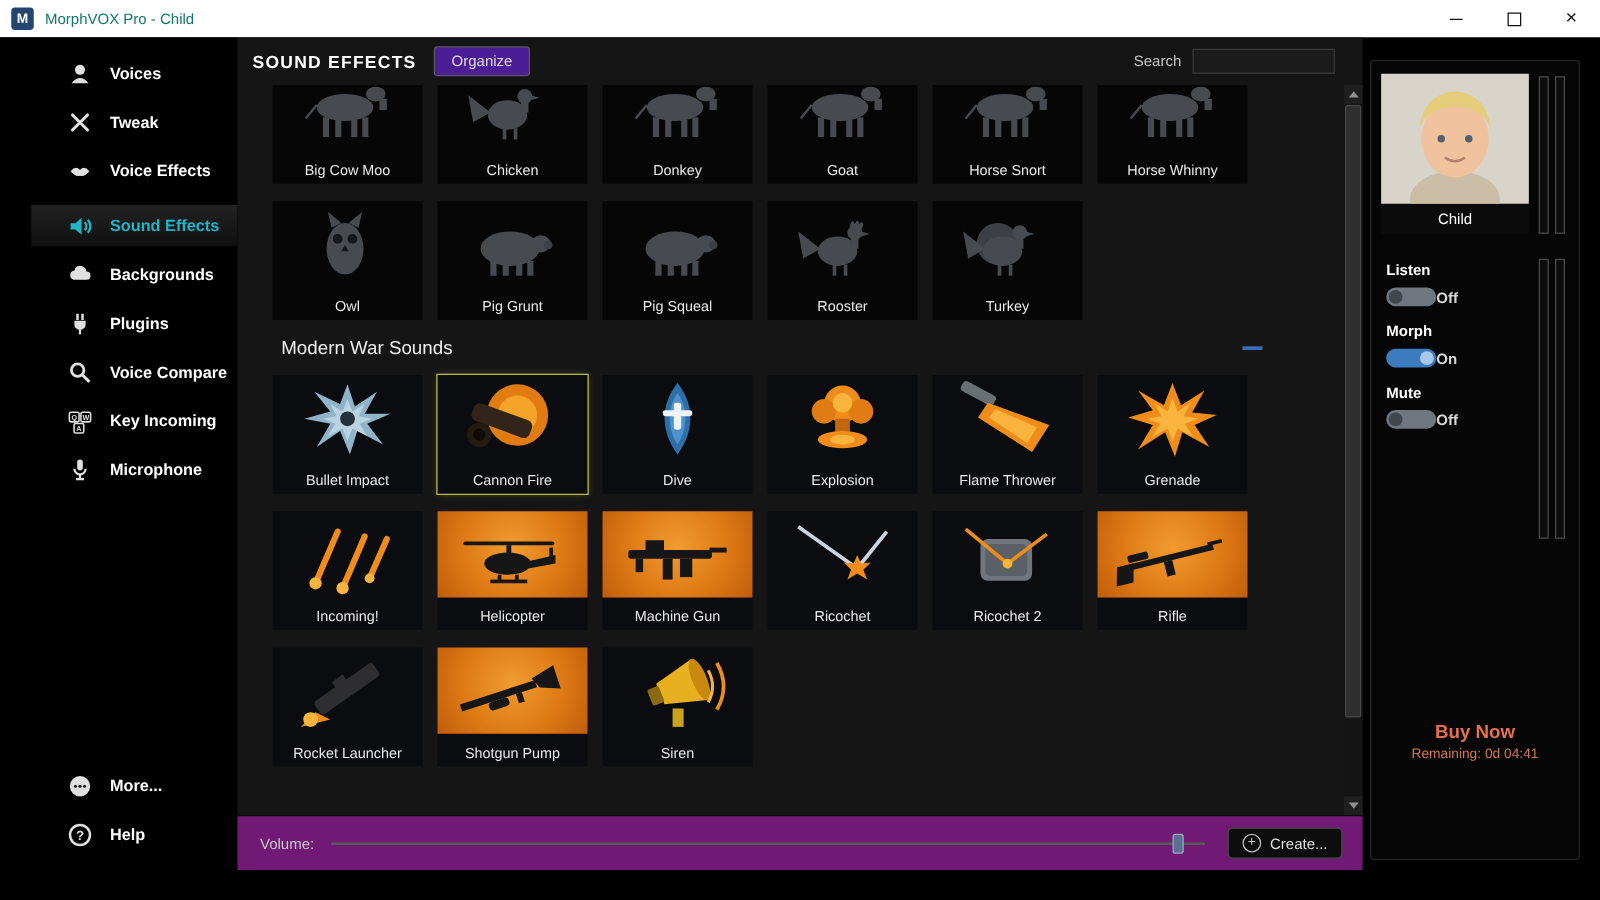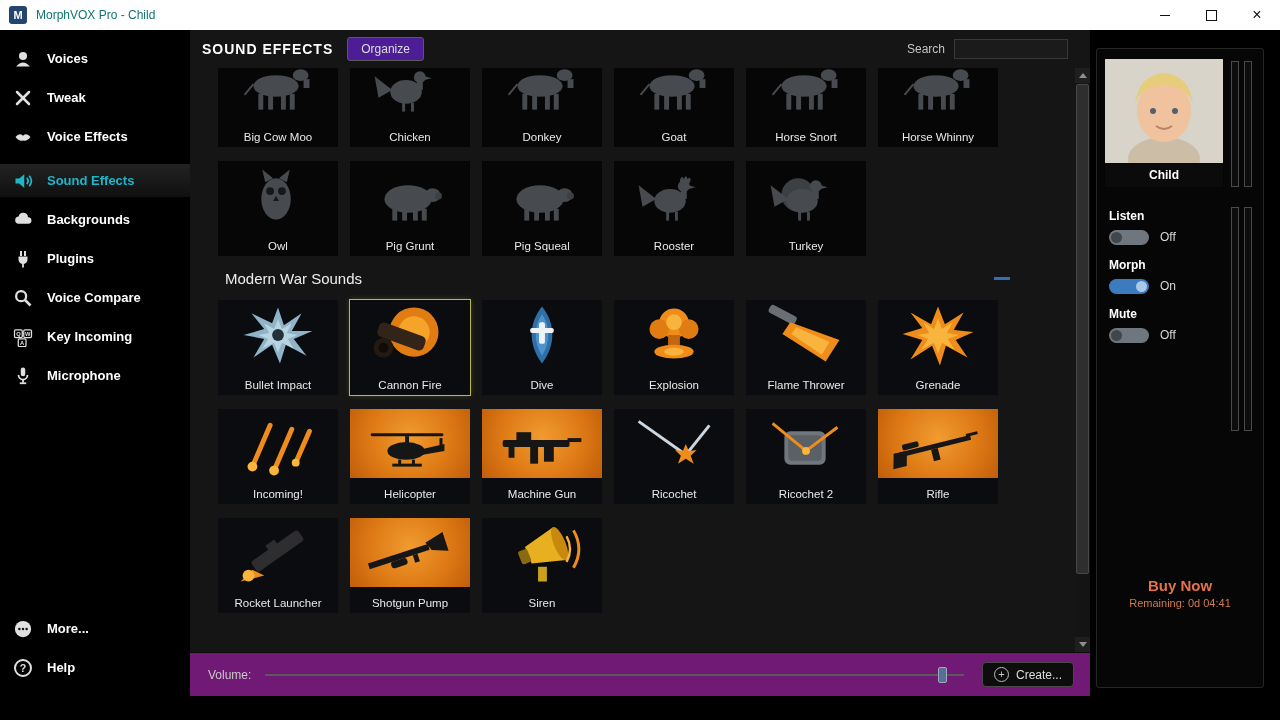--- a/index.html
+++ b/index.html
@@ -17,22 +17,22 @@
   .glyph-min{width:10px;height:1px;background:#111;display:block;}
   .glyph-max{width:9px;height:9px;border:1px solid #111;display:block;}
   .glyph-close{font-size:16px;color:#111;line-height:1;}
 
   
   .app{position:absolute;left:0;top:30px;width:1280px;height:666px;background:#000;}
 
   
   .sidebar{position:absolute;left:0;top:0;width:190px;height:666px;background:#000;}
   .side-nav{padding-top:12px;}
-  .side-item{display:flex;align-items:center;gap:13px;height:33px;padding-left:12px;color:#fff;
-             font-size:13px;font-weight:bold;cursor:pointer;margin-bottom:6px;}
+  .side-item{display:flex;align-items:center;gap:13px;height:33px;padding-left:28px;color:#fff;
+             font-size:13px;font-weight:bold;cursor:pointer;margin-bottom:6px;margin-left:25px;}
   .side-item.gap-before{margin-top:11px;}
   .side-item.selected{background:linear-gradient(#222,#101010);}
   .side-item.selected .side-label{color:#1fb6c9;}
   .side-icon{width:22px;height:22px;display:flex;align-items:center;justify-content:center;flex:0 0 22px;}
   .side-footer{position:absolute;left:0;bottom:6px;width:100%;}
 
   
   .main{position:absolute;left:190px;top:0;width:900px;height:666px;background:#151515;}
   .main-header{height:38px;display:flex;align-items:center;}
   .page-title{margin-left:12px;font-size:14px;font-weight:bold;letter-spacing:1px;color:#fff;}
@@ -81,30 +81,30 @@
               background:#0d0d0d;border:1px solid #4a4a4a;border-radius:4px;color:#ddd;font-size:12px;
               font-family:inherit;cursor:pointer;justify-content:center;}
   .plus-icon{width:13px;height:13px;border:1px solid #bbb;border-radius:50%;display:flex;
              align-items:center;justify-content:center;font-size:11px;line-height:1;color:#ccc;}
 
   
   .voice-panel{position:absolute;left:1096px;top:18px;width:168px;height:640px;background:#060606;
                border:1px solid #262626;border-radius:3px;box-sizing:border-box;}
   .avatar-box{position:absolute;left:8px;top:10px;width:118px;}
   .avatar-img{width:118px;height:104px;background:#d8d4ca;overflow:hidden;}
-  .avatar-label{height:24px;background:#0b0b0b;color:#fff;font-size:12px;font-weight:bold;
+  .avatar-label{height:24px;background:#0b0b0b;color:#fff;font-size:12px;font-weight:normal;
                 display:flex;align-items:center;justify-content:center;}
   .meters{position:absolute;display:flex;gap:5px;}
   .meters-top{left:134px;top:12px;height:126px;}
   .meters-side{left:134px;top:158px;height:224px;}
   .meter{width:8px;height:100%;border:1px solid #4a4a4a;background:#0c0c0c;box-sizing:border-box;}
   .toggles{position:absolute;left:12px;top:160px;width:118px;}
   .toggle-block{margin-bottom:13px;}
   .toggle-label{color:#fff;font-size:12px;font-weight:bold;margin-bottom:7px;}
-  .toggle-row{display:flex;align-items:flex-start;gap:11px;}
+  .toggle-row{display:flex;align-items:center;font-weight:bold;}
   .toggle{width:40px;height:15px;border-radius:8px;background:#6f767d;position:relative;cursor:pointer;}
   .knob{position:absolute;left:2px;top:2px;width:11px;height:11px;border-radius:50%;background:#41464c;}
   .toggle.on{background:#3d7bbf;}
   .toggle.on .knob{left:auto;right:2px;background:#a9c9ea;}
   .toggle-state{color:#d8d8d8;font-size:12px;}
   .buy-area{position:absolute;left:0;top:528px;width:100%;text-align:center;}
   .buy-now{color:#e5724c;font-size:15px;font-weight:bold;cursor:pointer;}
   .remaining{color:#cf7a4e;font-size:11px;margin-top:3px;}
 </style>
 </head>

